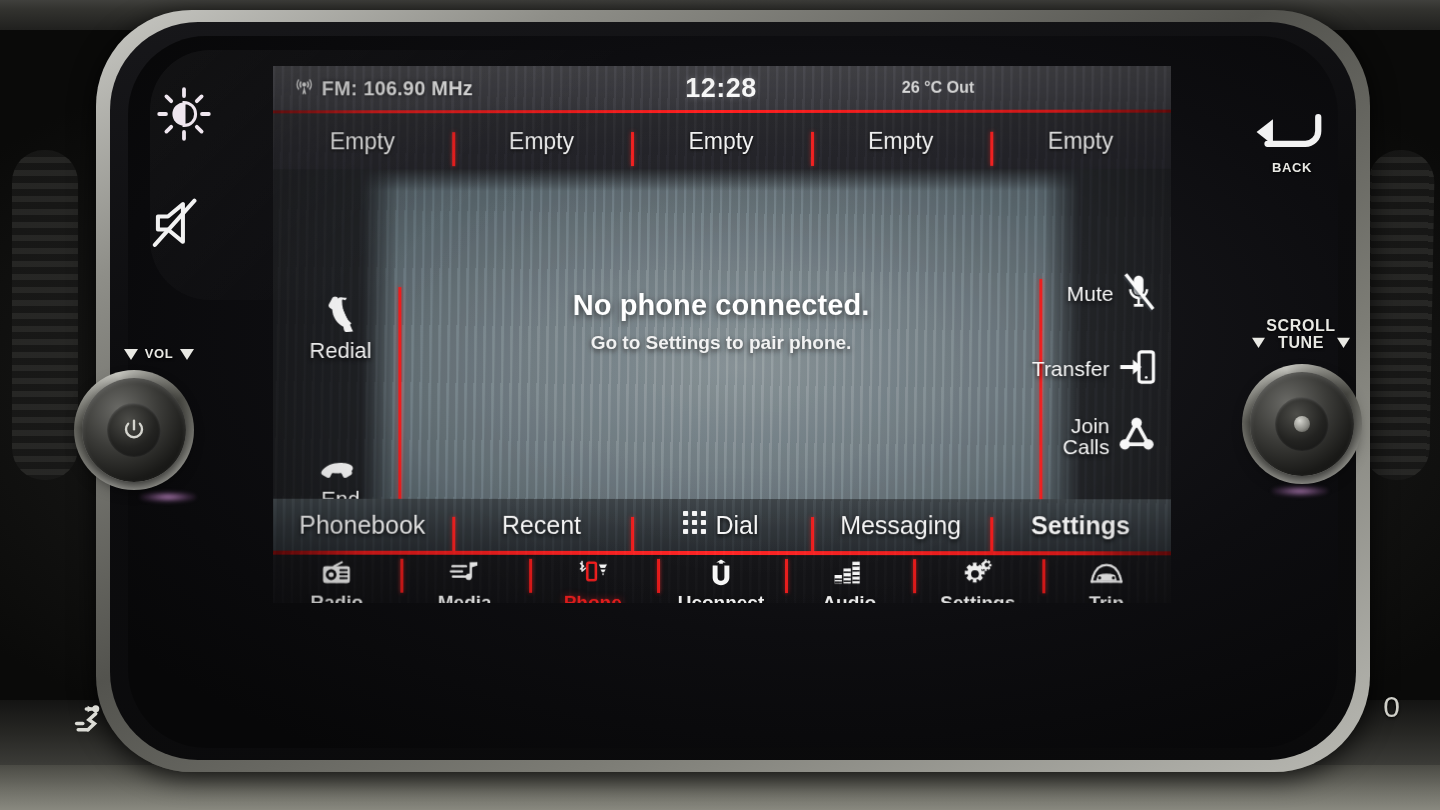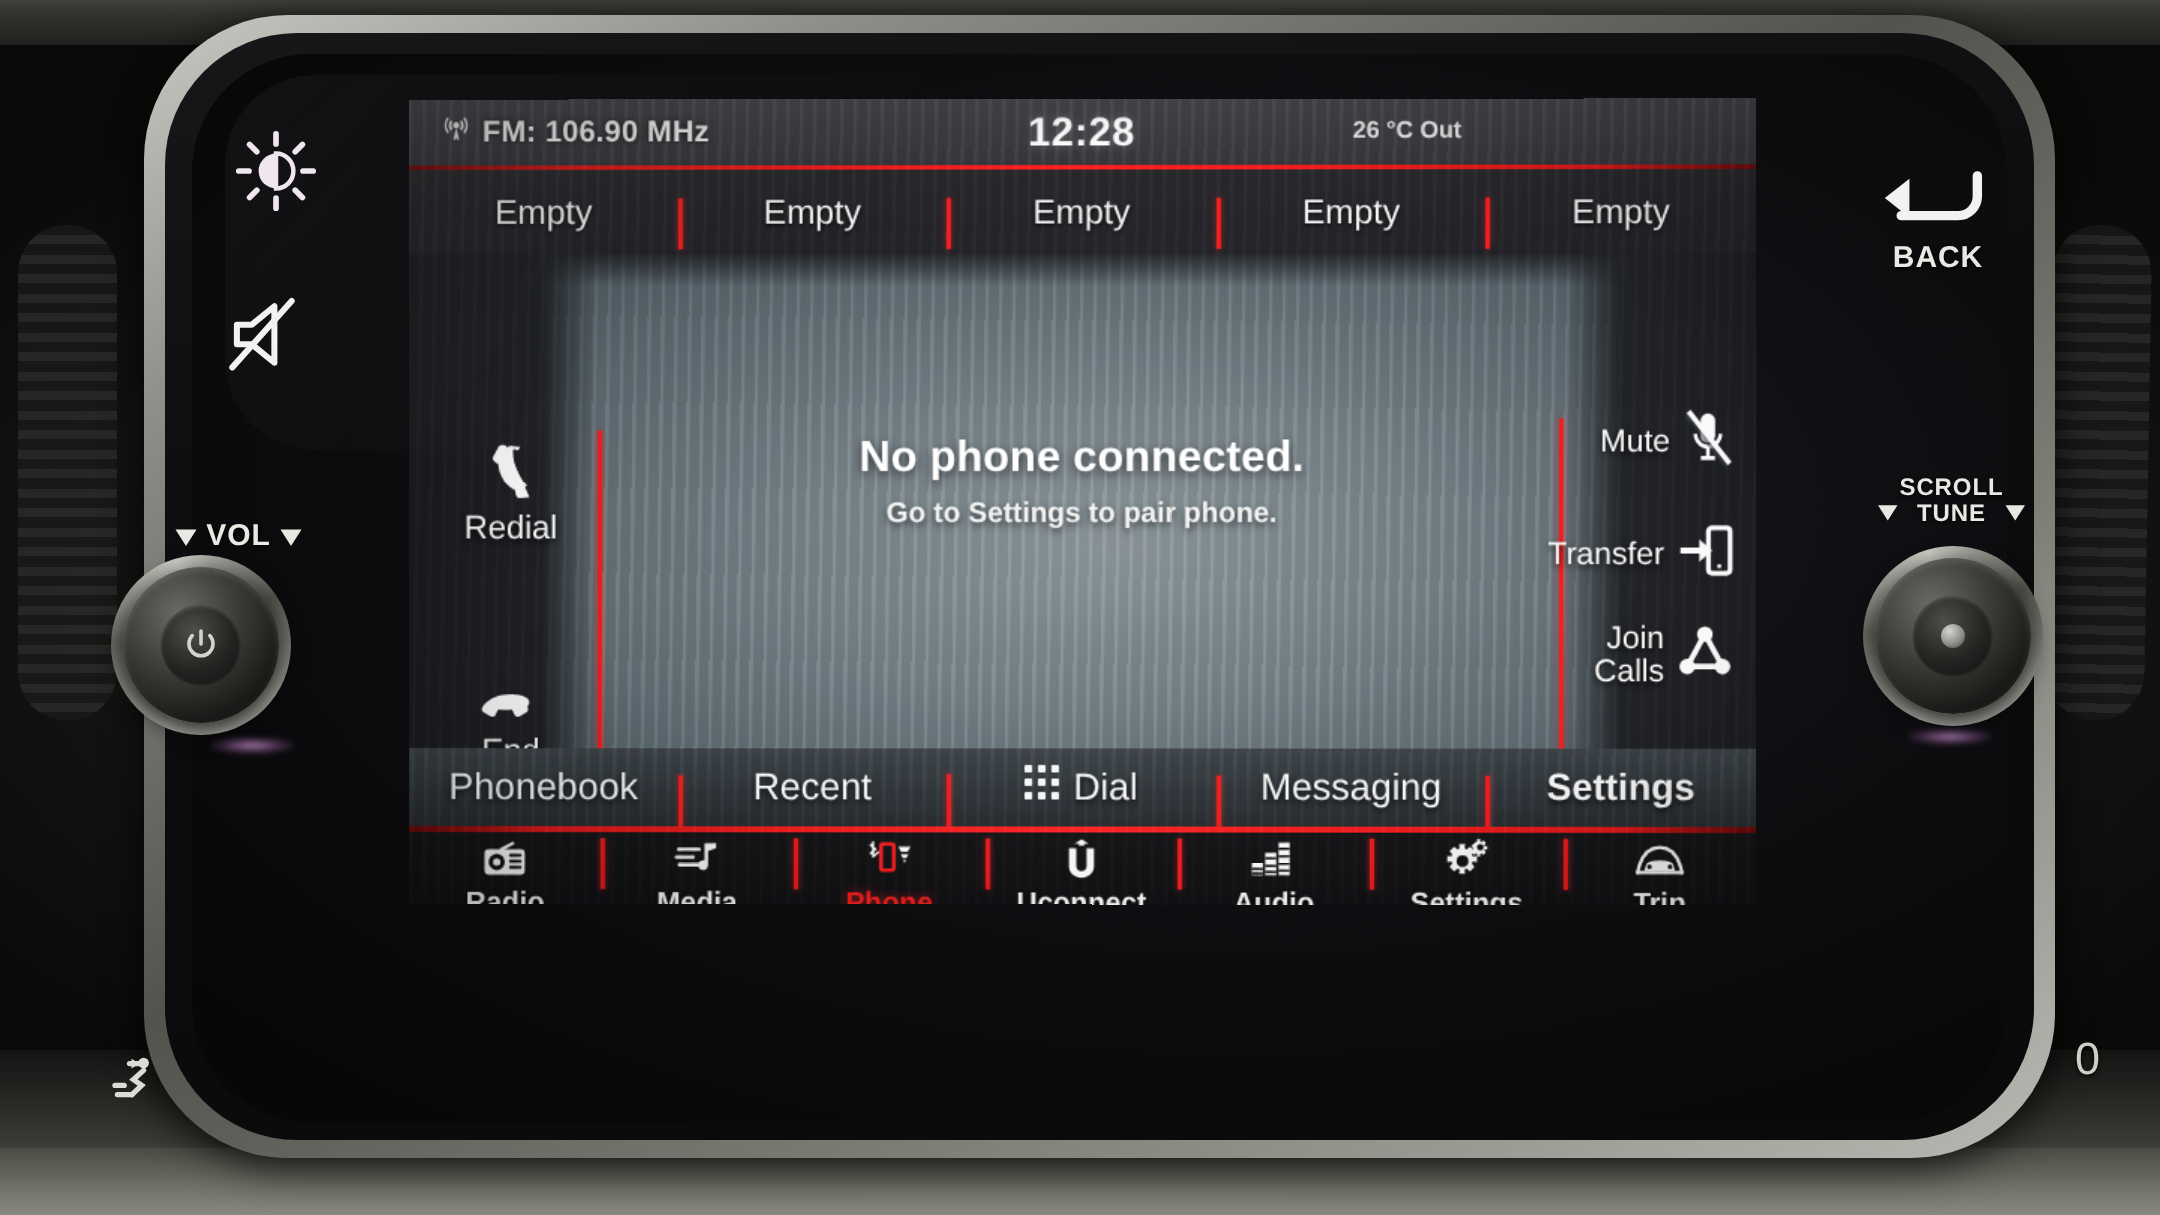--- a/index.html
+++ b/index.html
@@ -231,21 +231,21 @@
   .navitem + .navitem::before {
     content:""; position:absolute; left:0; top:2px;
     width:3px; height:34px; background:#e81c1c;
     box-shadow:0 0 4px rgba(255,40,40,.6);
   }
   .navicon { height:30px; display:flex; align-items:center; }
 
   
   .hw { position:absolute; z-index:40; }
   .hw-lbl {
-    color:#e9e9e4; font-size:20px; font-weight:bold; letter-spacing:.6px;
+    color:#e9e9e4; font-size:13px; font-weight:bold; letter-spacing:.6px;
     text-shadow:0 1px 3px rgba(0,0,0,.95); text-align:center;
   }
   .hw-lbl.small { font-size:16px; line-height:1.04; }
 
   
   .knob-wrap { position:absolute; z-index:40; }
   .knob {
     width:104px; height:104px; border-radius:50%;
     background:
       radial-gradient(circle at 36% 30%, #6a6a66 0%, #3b3b38 40%, #1a1a18 72%, #0c0c0b 100%);
@@ -592,21 +592,21 @@
           <path d="M12 3.4 v8" stroke="#d4d4ce" stroke-width="2.2" stroke-linecap="round"></path>
           <path d="M6.6 6.2 a7.4 7.4 0 1 0 10.8 0" stroke="#d4d4ce" stroke-width="2.2" fill="none" stroke-linecap="round"></path>
         </svg>
       </span>
     </div>
   </div>
   <div class="knob-glow" style="left:140px; top:492px;"></div>
 
   <div class="hw" style="left:1248px; top:318px; width:106px;">
     <div class="hw-lbl small">SCROLL</div>
-    <div style="display:flex; justify-content:center; gap:12px;">
+    <div style="display:flex; align-items:center; justify-content:center; gap:12px;">
       <svg width="15" height="13" viewBox="0 0 16 14" fill="#e9e9e4">
           <path d="M1 2 L15 2 L8 13Z"></path>
         </svg>
       <span class="hw-lbl small">TUNE</span>
       <svg width="15" height="13" viewBox="0 0 16 14" fill="#e9e9e4">
           <path d="M1 2 L15 2 L8 13Z"></path>
         </svg>
     </div>
   </div>
   <div class="knob-wrap" style="left:1250px; top:372px;">

